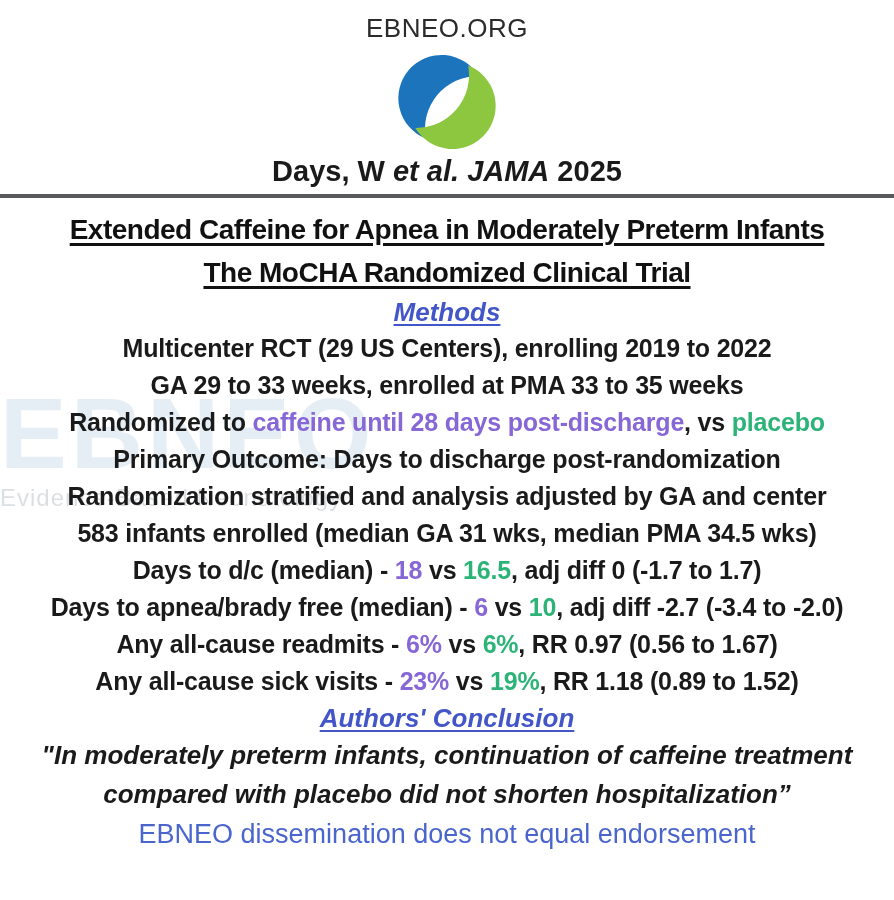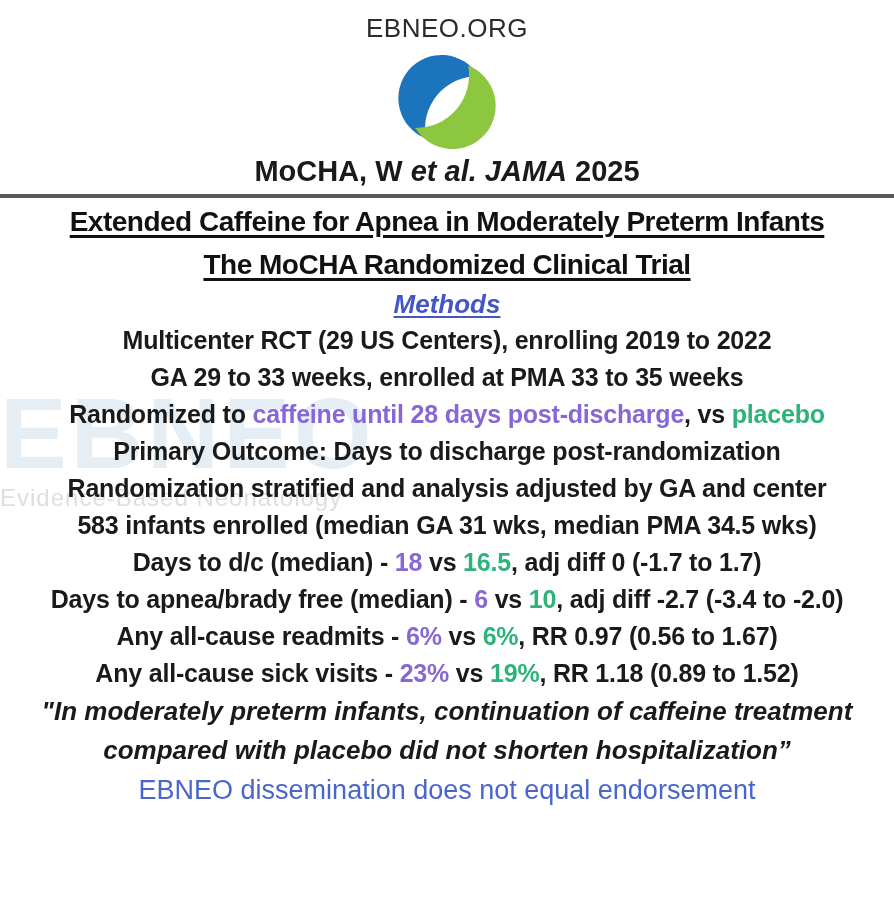--- a/index.html
+++ b/index.html
@@ -69,21 +69,21 @@
     font-size: 28px;
     line-height: 43px;
     font-weight: bold;
     color: #111111;
     letter-spacing: -0.5px;
     white-space: nowrap;
     text-decoration: underline;
     text-decoration-thickness: 3px;
     text-underline-offset: 4px;
   }
-  .titles { margin-top: 2px; text-align: center; }
+  .titles { margin-top: 10px; text-align: center; }
 
   
   .section-heading {
     font-size: 26px;
     line-height: 36px;
     font-weight: bold;
     font-style: italic;
     color: #4356c8;
     text-decoration: underline;
     text-decoration-thickness: 2px;
@@ -134,21 +134,21 @@
 
   <div class="content">
 
     <div class="site-title">EBNEO.ORG</div>
 
     <svg class="logo" viewBox="0 0 104 104" xmlns="http://www.w3.org/2000/svg">
       <path d="M 30 90 A 45 45 0 1 1 85 25 A 55 55 0 0 0 30 90 Z" fill="#1c75bc"></path>
       <path d="M 74 14 A 45 45 0 1 1 19 79 A 55 55 0 0 0 74 14 Z" fill="#8dc63f"></path>
     </svg>
 
-    <div class="citation"><span>MoCHA, W </span><span class="it">et al. JAMA</span><span> 2025</span></div>
+    <div class="citation"><span>Days, W </span><span class="it">et al. JAMA</span><span> 2025</span></div>
 
     <div class="divider"></div>
 
     <div class="titles">
       <div class="title-line">Extended Caffeine for Apnea in Moderately Preterm Infants</div>
       <div class="title-line">The MoCHA Randomized Clinical Trial</div>
     </div>
 
     <div class="section-heading">Methods</div>
 
@@ -158,20 +158,21 @@
     <div class="bodyline">Primary Outcome: Days to discharge post-randomization</div>
     <div class="bodyline">Randomization stratified and analysis adjusted by GA and center</div>
 
 
     <div class="bodyline">583 infants enrolled (median GA 31 wks, median PMA 34.5 wks)</div>
     <div class="bodyline"><span>Days to d/c (median) - </span><span class="c-purple">18</span><span> vs </span><span class="c-green">16.5</span><span>, adj diff 0 (-1.7 to 1.7)</span></div>
     <div class="bodyline"><span>Days to apnea/brady free (median) - </span><span class="c-purple">6</span><span> vs </span><span class="c-green">10</span><span>, adj diff -2.7 (-3.4 to -2.0)</span></div>
     <div class="bodyline"><span>Any all-cause readmits - </span><span class="c-purple">6%</span><span> vs </span><span class="c-green">6%</span><span>, RR 0.97 (0.56 to 1.67)</span></div>
     <div class="bodyline"><span>Any all-cause sick visits - </span><span class="c-purple">23%</span><span> vs </span><span class="c-green">19%</span><span>, RR 1.18 (0.89 to 1.52)</span></div>
 
+    <div class="section-heading">Authors' Conclusion</div>
 
     <div class="quote-line">"In moderately preterm infants, continuation of caffeine treatment</div>
     <div class="quote-line">compared with placebo did not shorten hospitalization”</div>
 
     <div class="footer-note">EBNEO dissemination does not equal endorsement</div>
 
   </div>
 </div>
 
 </body></html>

